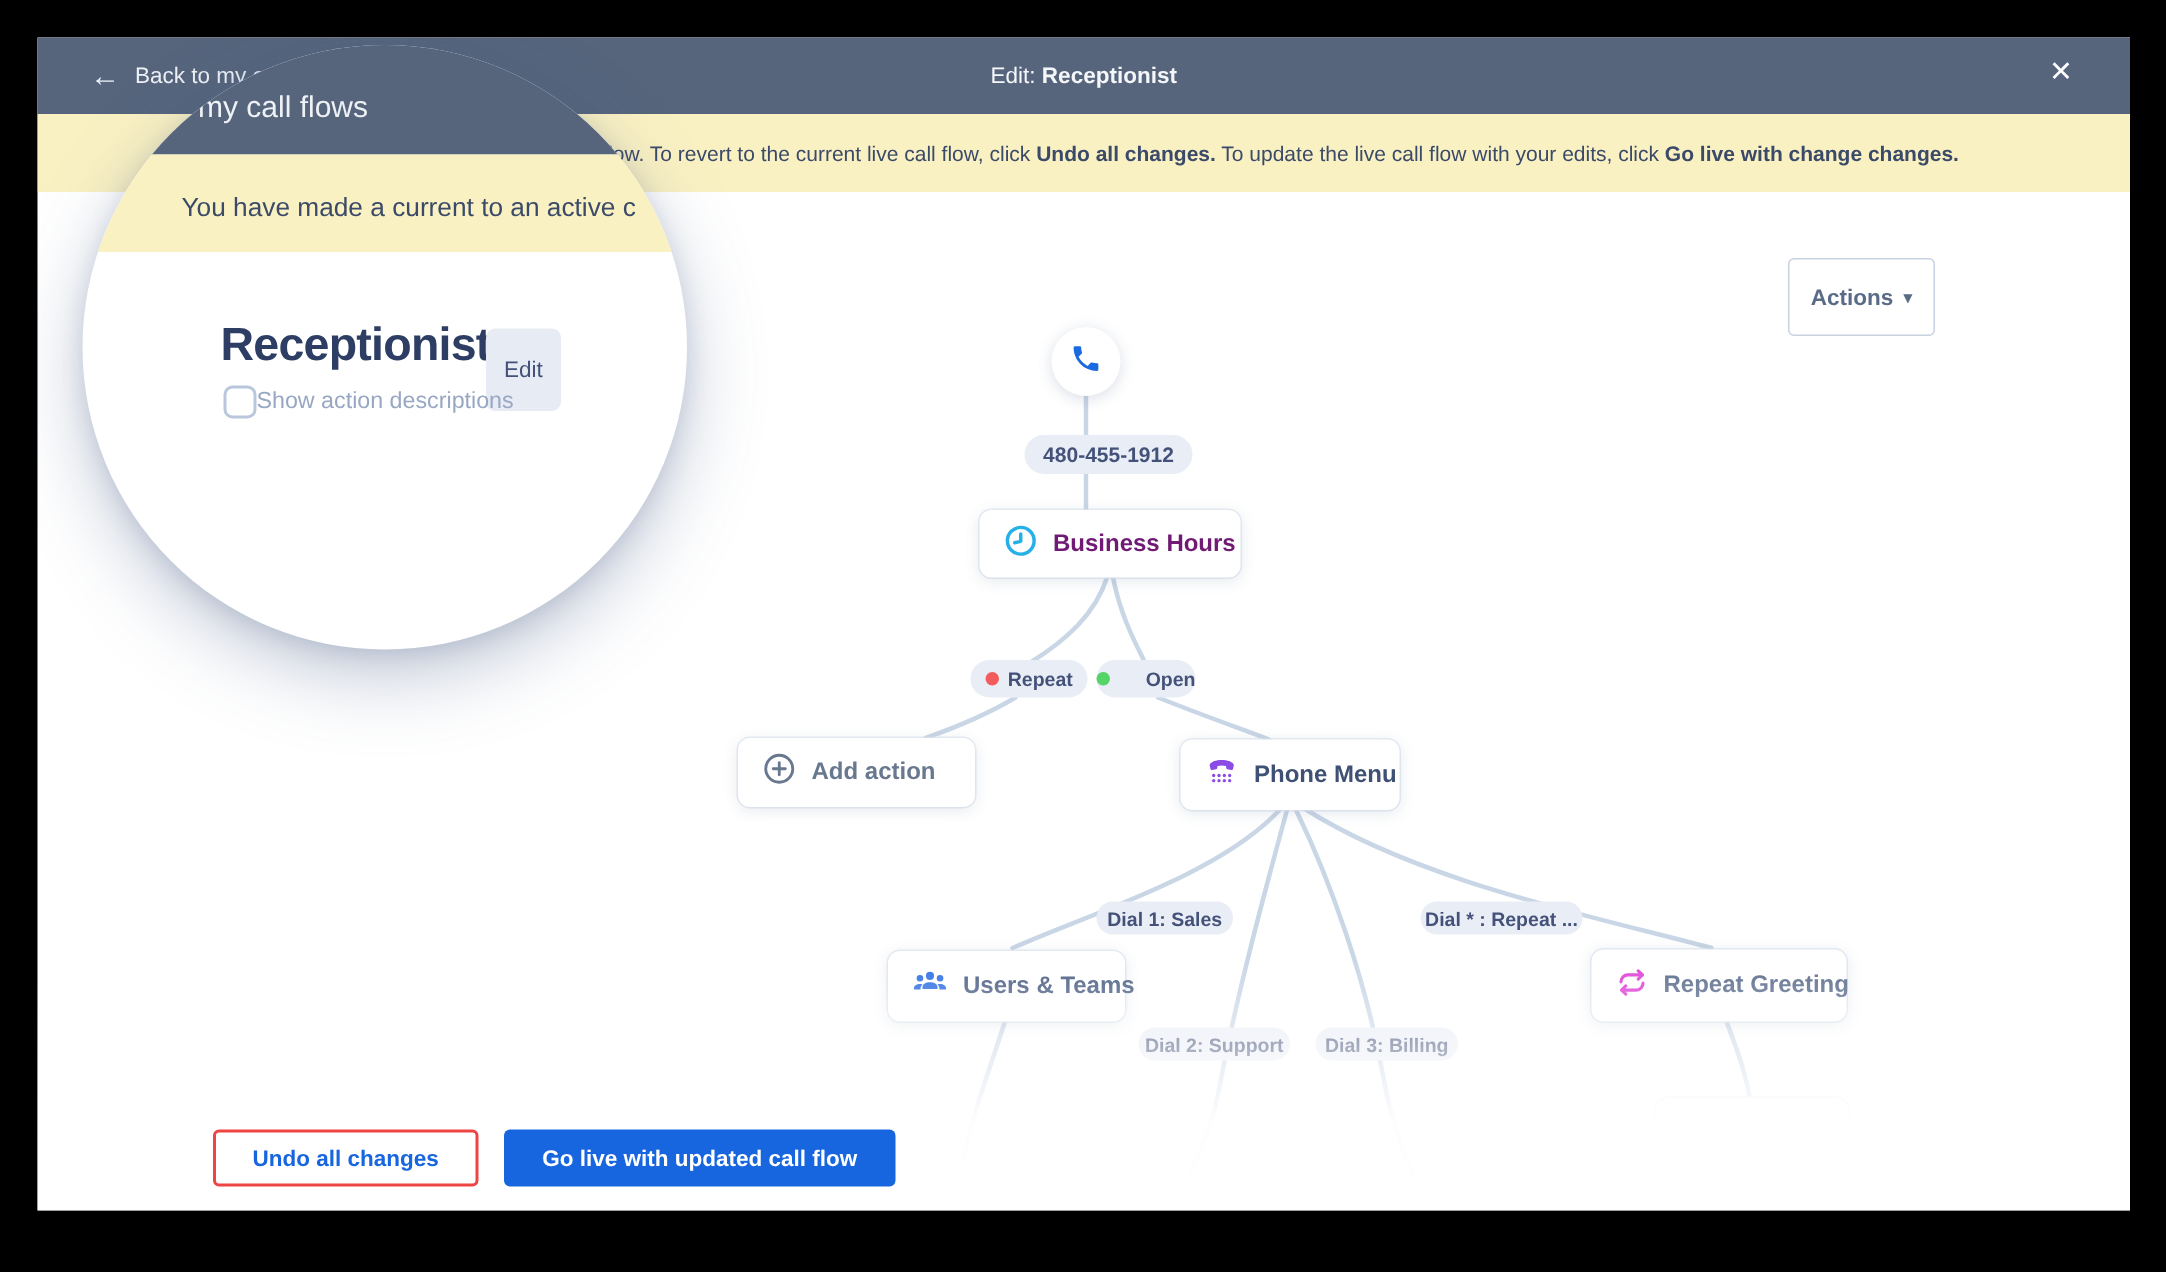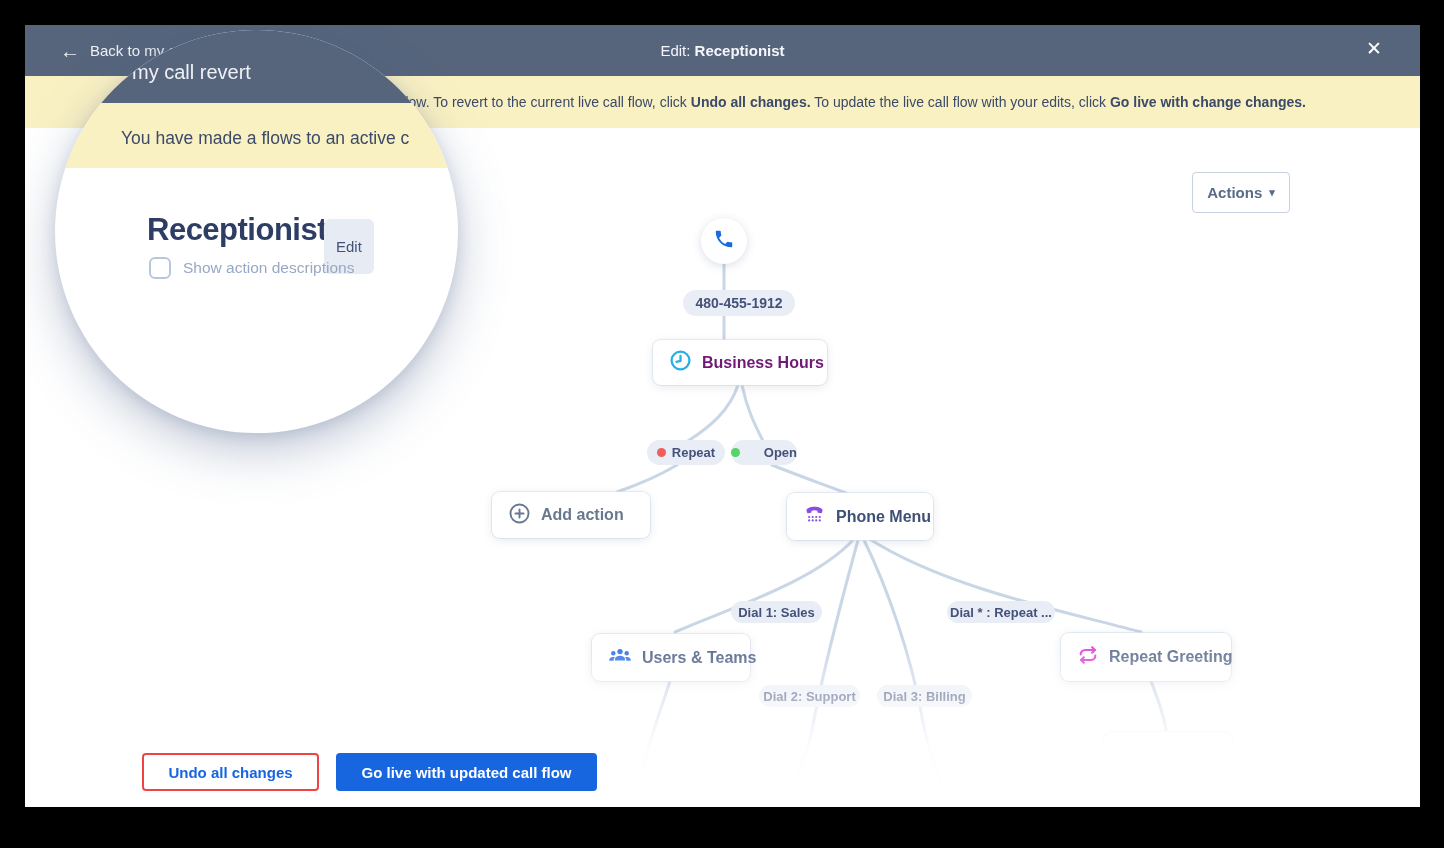--- a/index.html
+++ b/index.html
@@ -21,33 +21,33 @@
   .banner-text b { font-weight:700; }
 
   
   .spotlight { position:absolute; left:30px; top:5px; width:403px; height:403px; border-radius:50%; background:#fff; overflow:hidden; z-index:50; box-shadow:0 18px 50px rgba(80,100,140,.35), 0 4px 14px rgba(80,100,140,.18); }
   .sp-slate { position:absolute; left:0; top:0; width:100%; height:73px; background:#56657c; }
   .sp-nav { position:absolute; left:77px; top:31px; color:#eef1f6; font-size:20px; white-space:nowrap; }
   .sp-yellow { position:absolute; left:0; top:73px; width:100%; height:65px; background:#faf1c3; }
   .sp-banner-text { position:absolute; left:66px; top:98px; font-size:17.5px; color:#3a4a68; white-space:nowrap; }
   .sp-title { position:absolute; left:92px; top:182px; font-size:31px; font-weight:800; letter-spacing:-0.5px; color:#2d3d63; white-space:nowrap; }
   .sp-edit { position:absolute; left:269px; top:189px; background:#e7ebf4; border-radius:6px; padding:19px 12px; font-size:15px; color:#44527a; cursor:pointer; }
-  .sp-check-row { position:absolute; left:94px; top:227px; display:flex; align-items:center; gap:12px; }
+  .sp-check-row { position:absolute; left:94px; top:227px; display:flex; align-items:center; }
   .sp-checkbox { width:22px; height:22px; border:2px solid #b9c7dd; border-radius:6px; background:#fff; cursor:pointer; }
   .sp-check-label { font-size:15.5px; color:#98a7c3; white-space:nowrap; }
 
   
   .flow-svg { position:absolute; left:0; top:0; width:1395px; height:782px; z-index:1; pointer-events:none; }
   .node { position:absolute; background:#fff; border-radius:8px; box-shadow:0 2px 10px rgba(70,90,130,.14), 0 0 0 1px rgba(225,232,242,.7); display:flex; align-items:center; gap:10px; padding:0 16px; z-index:2; cursor:pointer; }
   .node .nlabel { font-size:16px; font-weight:700; white-space:nowrap; }
   .pill { position:absolute; background:#e9edf6; border-radius:13px; display:flex; align-items:center; justify-content:center; gap:6px; z-index:2; }
   .pill .plabel { font-size:13px; font-weight:600; color:#44527a; white-space:nowrap; }
   .dot { width:9px; height:9px; border-radius:50%; display:inline-block; }
   .phone-entry { position:absolute; left:676px; top:193px; width:46px; height:46px; border-radius:50%; background:#fff; box-shadow:0 2px 10px rgba(70,90,130,.2); display:flex; align-items:center; justify-content:center; z-index:2; cursor:pointer; }
-  .actions-btn { position:absolute; left:1167px; top:147px; width:98px; height:41px; border:1px solid #c7d1e0; border-radius:4px; background:#fff; display:flex; align-items:center; justify-content:center; gap:7px; font-size:15px; font-weight:700; color:#5a6b87; z-index:2; cursor:pointer; }
+  .actions-btn { position:absolute; left:1167px; top:147px; width:98px; height:52px; border:1px solid #c7d1e0; border-radius:4px; background:#fff; display:flex; align-items:center; justify-content:center; gap:7px; font-size:15px; font-weight:700; color:#5a6b87; z-index:2; cursor:pointer; }
   .bottom-fade { position:absolute; left:0; top:612px; width:100%; height:170px; background:linear-gradient(to bottom, rgba(255,255,255,0), rgba(255,255,255,.95) 65%, #fff); z-index:3; pointer-events:none; }
   .partial-node { position:absolute; left:1078px; top:707px; width:130px; height:40px; background:#fff; border-radius:10px 10px 0 0; box-shadow:0 0 0 1px #e4eaf4; z-index:2; }
 
   
   .footer-btn { position:absolute; height:38px; border-radius:4px; font-size:15px; font-weight:700; display:flex; align-items:center; justify-content:center; z-index:5; cursor:pointer; font-family:"Liberation Sans", sans-serif; }
   .undo-btn { left:117px; top:728px; width:177px; background:#fff; border:2px solid #ef4444; color:#1766e0; }
   .golive-btn { left:311px; top:728px; width:261px; background:#1766e0; border:none; color:#fff; }
 </style>
 </head>
 <body>
@@ -185,23 +185,23 @@
     <span class="topbar-title"><span>Edit: </span><b>Receptionist</b></span>
     <span class="back-group">
       <span class="back-arrow">←</span>
       <span class="back-label">Back to my call flows</span>
     </span>
     <span class="close-btn">✕</span>
   </div>
 
   <div class="spotlight">
     <div class="sp-slate"></div>
-    <span class="sp-nav">my call revert</span>
+    <span class="sp-nav">my call flows</span>
     <div class="sp-yellow"></div>
-    <span class="sp-banner-text">You have made a flows to an active c</span>
+    <span class="sp-banner-text">You have made a current to an active c</span>
     <span class="sp-title">Receptionist</span>
     <span class="sp-edit">Edit</span>
     <div class="sp-check-row">
       <span class="sp-checkbox"></span>
       <span class="sp-check-label">Show action descriptions</span>
     </div>
   </div>
 
 </div>
 

